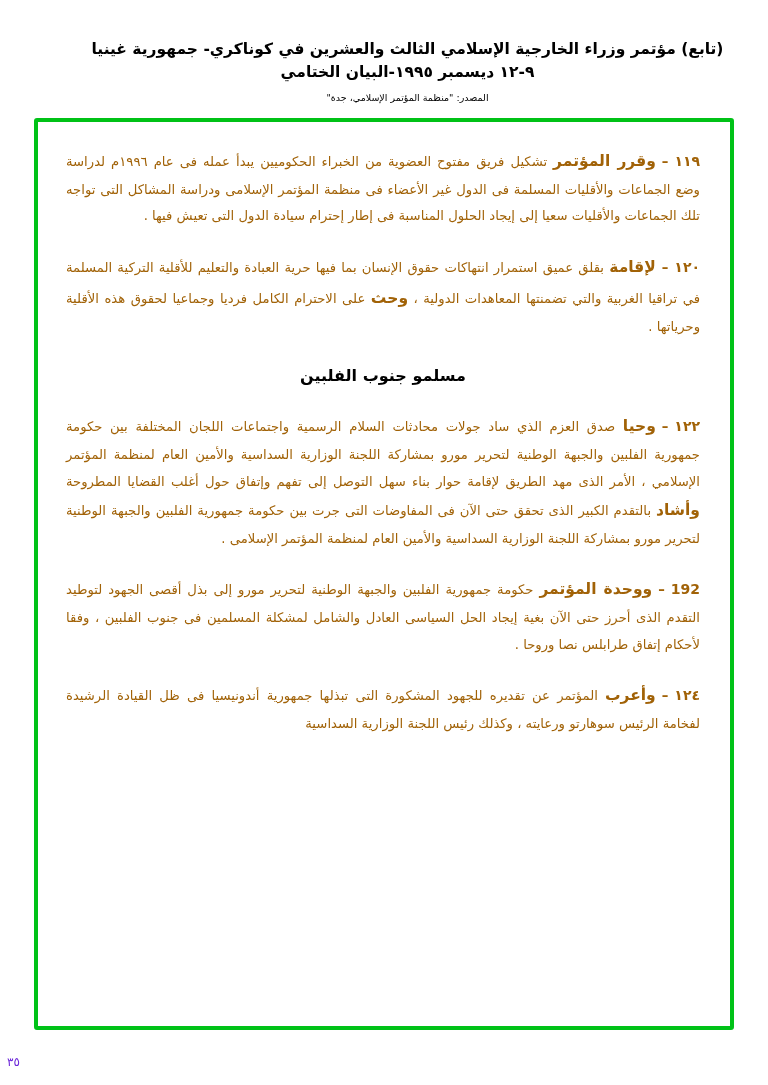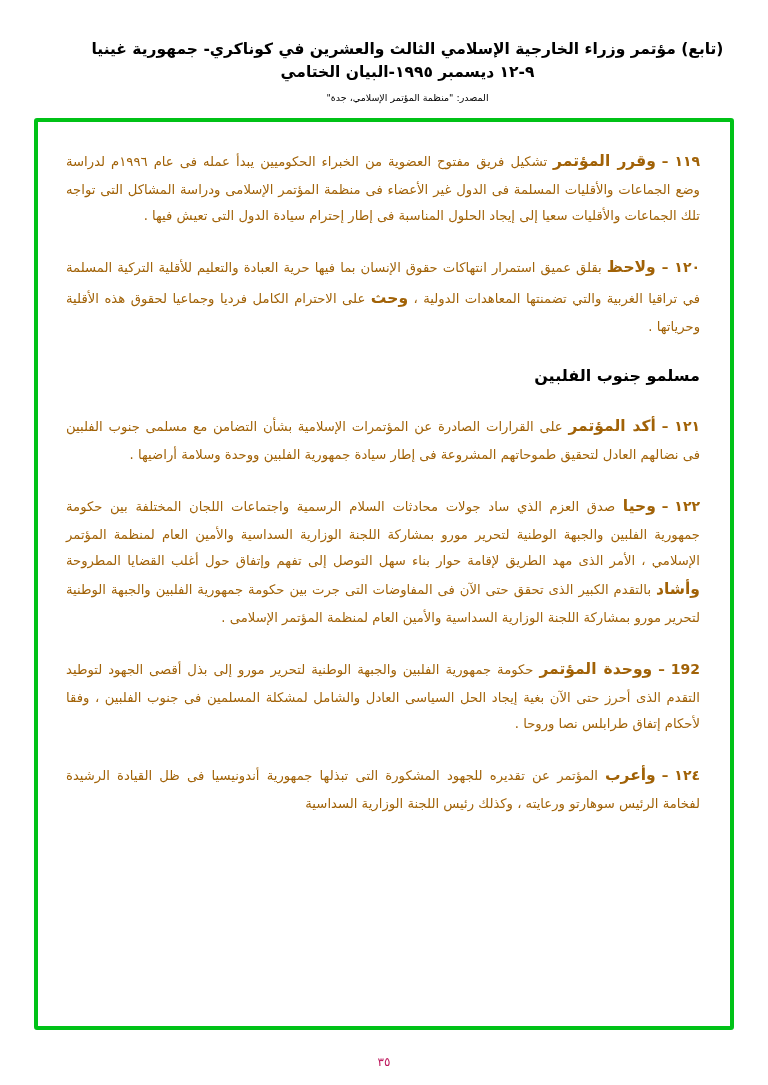--- a/index.html
+++ b/index.html
@@ -75,34 +75,36 @@
     font-weight: bold;
     padding: 0 6px;
   }
   .verb {
     font-weight: bold;
     font-size: 15.5px;
   }
   .section-heading {
     font-weight: bold;
     font-size: 16px;
+    text-align: center;
     margin: 26px 0 26px 0;
     letter-spacing: 0px;
     direction: rtl;
     color: #000;
   }
   .page-number {
     position: absolute;
     bottom: 16px;
     left: 0;
     right: 0;
-    text-align: center;
+    text-align: left;
     font-size: 12px;
     letter-spacing: 1px;
-    color: #be185d;
+    color: #6d28d9;
+    padding-left: 7px;
   }
   .clip-last {
     margin-bottom: 6px;
   }
 </style>
 </head>
 <body>
 
 <div class="page">
 
@@ -112,28 +114,25 @@
   </div>
 
   <div class="frame" style="border-color: rgb(0, 194, 23);">
     <div class="frame-inner">
 
       <p class="para">
         <span class="num">١١٩</span><span class="dash">–</span><span class="verb">وقرر المؤتمر</span><span> تشكيل فريق مفتوح العضوية من الخبراء الحكوميين يبدأ عمله فى عام ١٩٩٦م لدراسة وضع الجماعات والأقليات المسلمة فى الدول غير الأعضاء فى منظمة المؤتمر الإسلامى ودراسة المشاكل التى تواجه تلك الجماعات والأقليات سعيا إلى إيجاد الحلول المناسبة فى إطار إحترام سيادة الدول التى تعيش فيها .</span>
       </p>
 
       <p class="para">
-        <span class="num">١٢٠</span><span class="dash">–</span><span class="verb">ولاحظ</span><span> بقلق عميق استمرار انتهاكات حقوق الإنسان بما فيها حرية العبادة والتعليم للأقلية التركية المسلمة في تراقيا الغربية والتي تضمنتها المعاهدات الدولية ، </span><span class="verb">وحث</span><span> على الاحترام الكامل فرديا وجماعيا لحقوق هذه الأقلية وحرياتها .</span>
+        <span class="num">١٢٠</span><span class="dash">–</span><span class="verb">لإقامة</span><span> بقلق عميق استمرار انتهاكات حقوق الإنسان بما فيها حرية العبادة والتعليم للأقلية التركية المسلمة في تراقيا الغربية والتي تضمنتها المعاهدات الدولية ، </span><span class="verb">وحث</span><span> على الاحترام الكامل فرديا وجماعيا لحقوق هذه الأقلية وحرياتها .</span>
       </p>
 
       <div class="section-heading">مسلمو جنوب الفلبين</div>
 
-      <p class="para">
-        <span class="num">١٢١</span><span class="dash">–</span><span class="verb">أكد المؤتمر</span><span> على القرارات الصادرة عن المؤتمرات الإسلامية بشأن التضامن مع مسلمى جنوب الفلبين فى نضالهم العادل لتحقيق طموحاتهم المشروعة فى إطار سيادة جمهورية الفلبين ووحدة وسلامة أراضيها .</span>
-      </p>
 
       <p class="para">
         <span class="num">١٢٢</span><span class="dash">–</span><span class="verb">وحيا</span><span> صدق العزم الذي ساد جولات محادثات السلام الرسمية واجتماعات اللجان المختلفة بين حكومة جمهورية الفلبين والجبهة الوطنية لتحرير مورو بمشاركة اللجنة الوزارية السداسية والأمين العام لمنظمة المؤتمر الإسلامي ، الأمر الذى مهد الطريق لإقامة حوار بناء سهل التوصل إلى تفهم وإتفاق حول أغلب القضايا المطروحة </span><span class="verb">وأشاد</span><span> بالتقدم الكبير الذى تحقق حتى الآن فى المفاوضات التى جرت بين حكومة جمهورية الفلبين والجبهة الوطنية لتحرير مورو بمشاركة اللجنة الوزارية السداسية والأمين العام لمنظمة المؤتمر الإسلامى .</span>
       </p>
 
       <p class="para">
         <span class="num">192</span><span class="dash">–</span><span class="verb">ووحدة المؤتمر</span><span> حكومة جمهورية الفلبين والجبهة الوطنية لتحرير مورو إلى بذل أقصى الجهود لتوطيد التقدم الذى أحرز حتى الآن بغية إيجاد الحل السياسى العادل والشامل لمشكلة المسلمين فى جنوب الفلبين ، وفقا لأحكام إتفاق طرابلس نصا وروحا .</span>
       </p>
 
       <p class="para clip-last">

